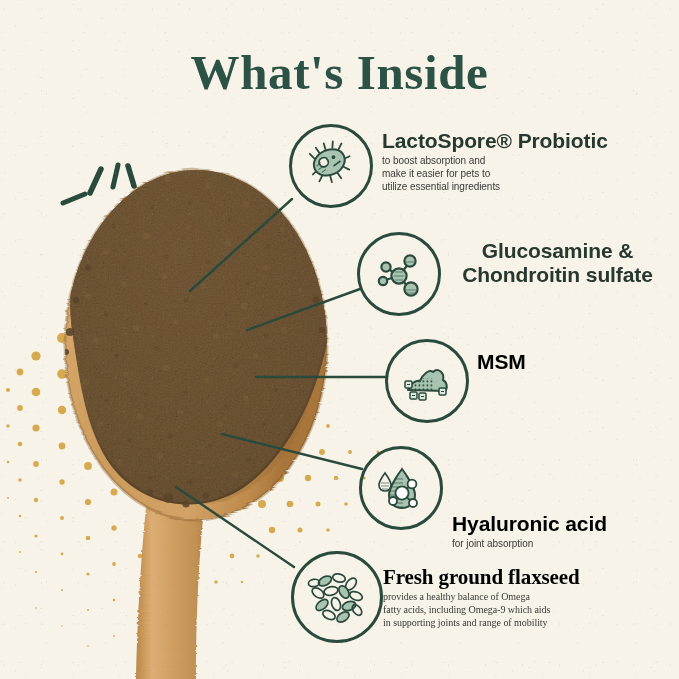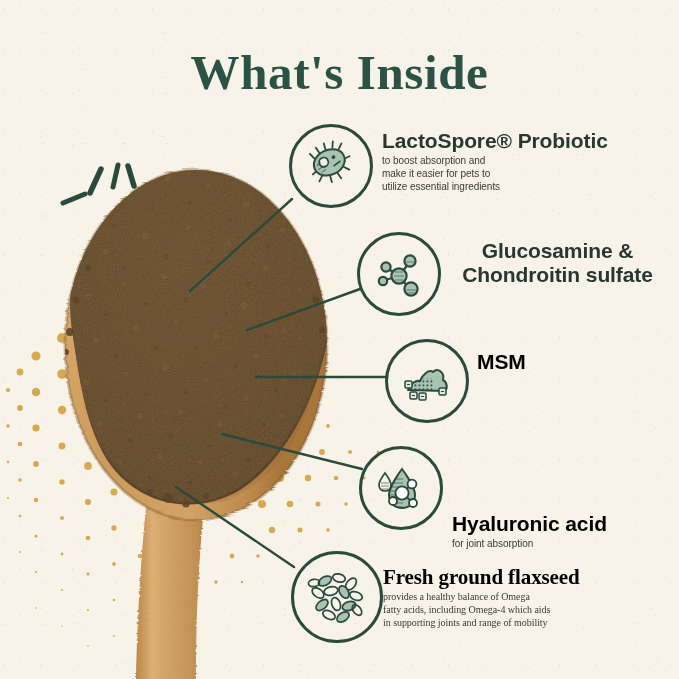--- a/index.html
+++ b/index.html
@@ -502,18 +502,18 @@
           <ellipse cx="24" cy="50" rx="6.6" ry="4" fill="none" transform="rotate(26 24 50)"></ellipse>
           <ellipse cx="38" cy="52" rx="6.8" ry="4.2" fill="#A8C4B0" transform="rotate(-34 38 52)"></ellipse>
           <ellipse cx="52" cy="45" rx="6" ry="3.8" fill="none" transform="rotate(52 52 45)"></ellipse>
           <ellipse cx="9" cy="18" rx="5.6" ry="3.6" fill="none" transform="rotate(-10 9 18)"></ellipse>
         </g>
       </svg>
     </div>
     <div class="txt" style="left:383px;top:565px;width:280px;font-family:Liberation Serif, serif;">
       <div class="head green">Fresh ground flaxseed</div>
       <div class="body">provides a healthy balance of Omega
-fatty acids, including Omega-4 which aids
+fatty acids, including Omega-9 which aids
 in supporting joints and range of mobility</div>
     </div>
   </div>
 
 </div>
 
 </body></html>

